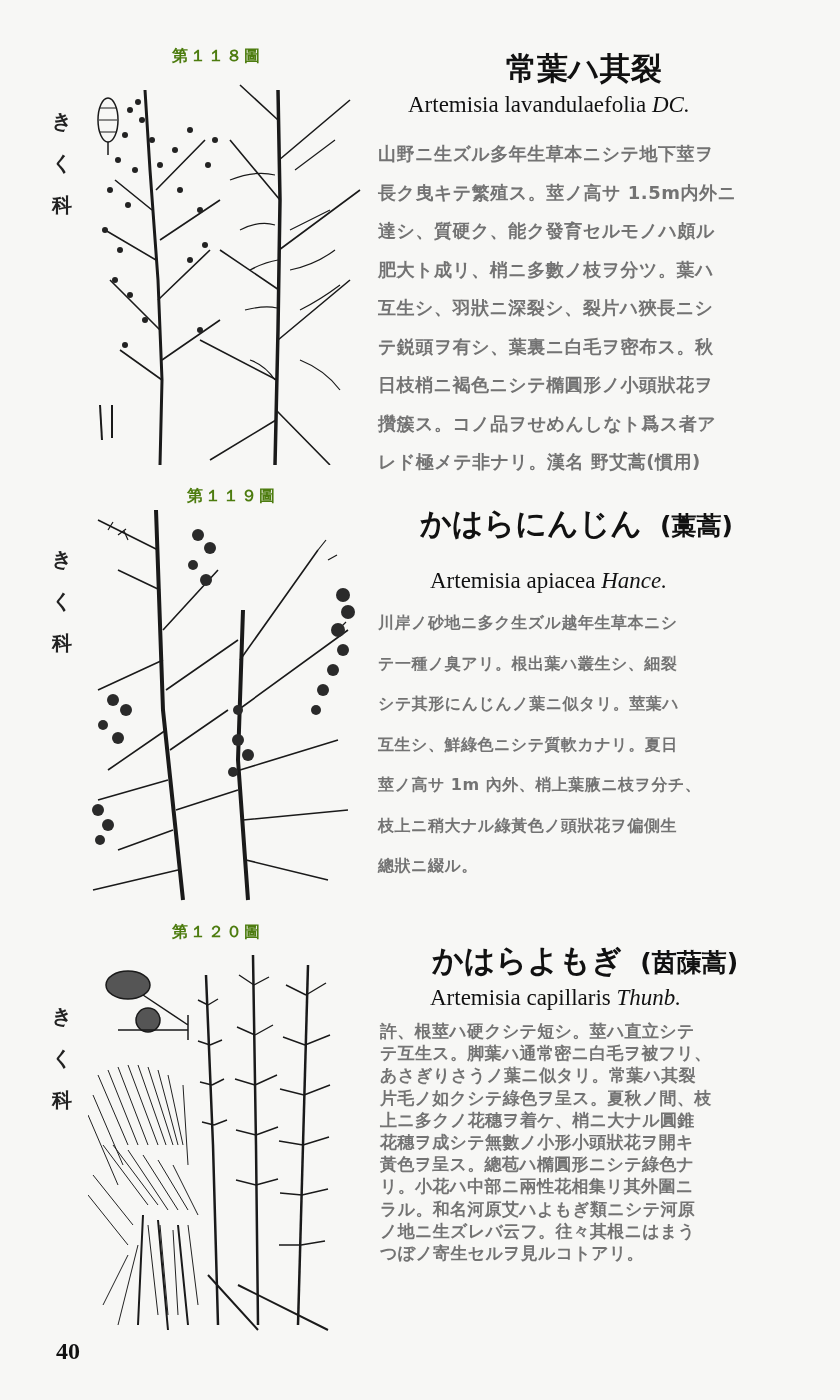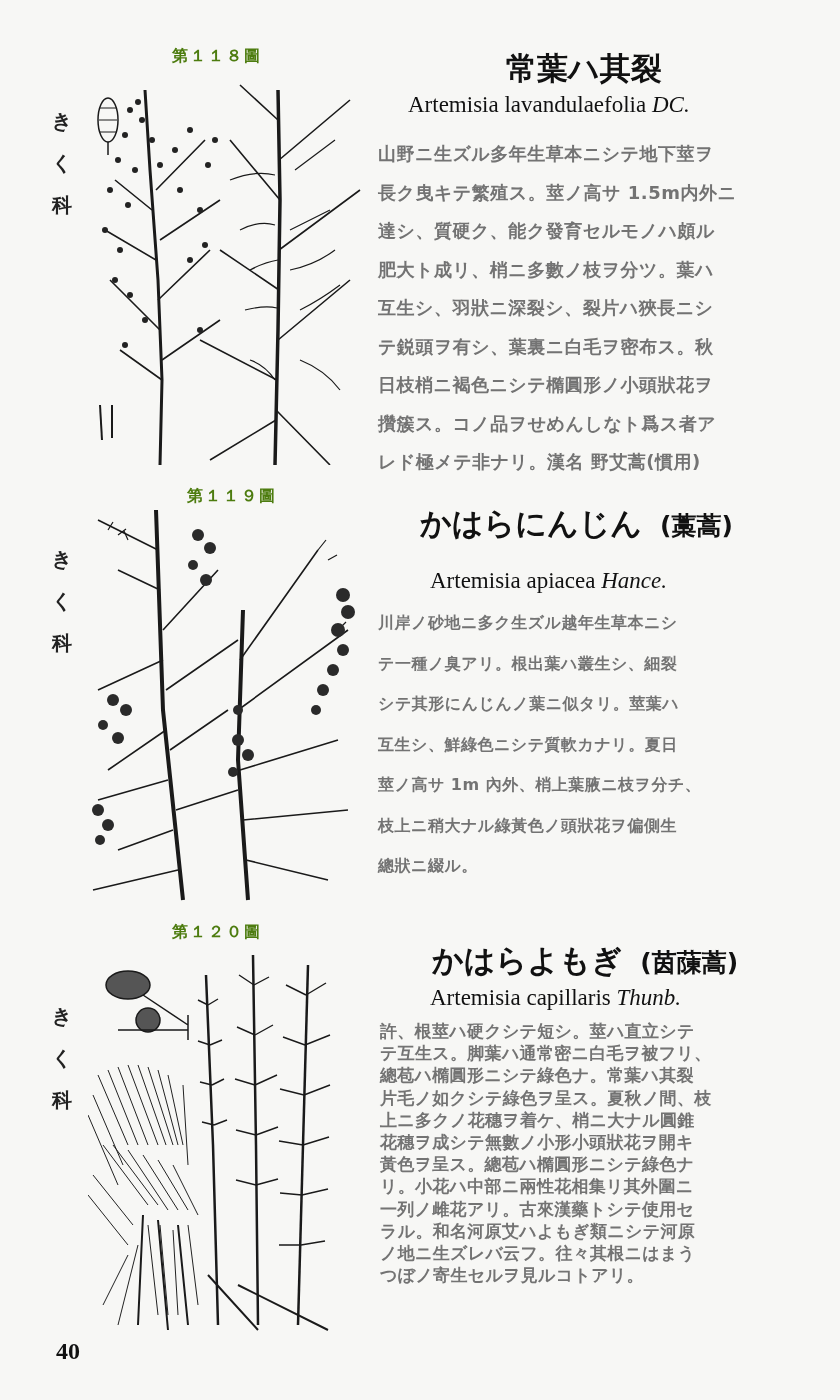--- a/index.html
+++ b/index.html
@@ -225,26 +225,25 @@
   <div class="jp-title" style="left:432px; top:940px;">
     <span>かはらよもぎ</span><span class="kanji">(茵蔯蒿)</span>
   </div>
   <div class="latin" style="left:430px; top:985px;">
     <span>Artemisia capillaris</span>
     <i>Thunb.</i>
   </div>
   <div class="body-text t3">
     <div>許、根莖ハ硬クシテ短シ。莖ハ直立シテ</div>
     <div>テ互生ス。脚葉ハ通常密ニ白毛ヲ被フリ、</div>
-    <div>總苞ハ橢圓形ニシテ綠色ナ。常葉ハ其裂</div>
+    <div>あさぎりさうノ葉ニ似タリ。常葉ハ其裂</div>
     <div>片毛ノ如クシテ綠色ヲ呈ス。夏秋ノ間、枝</div>
     <div>上ニ多クノ花穗ヲ着ケ、梢ニ大ナル圓錐</div>
     <div>花穗ヲ成シテ無數ノ小形小頭狀花ヲ開キ</div>
     <div>黃色ヲ呈ス。總苞ハ橢圓形ニシテ綠色ナ</div>
     <div>リ。小花ハ中部ニ兩性花相集リ其外圍ニ</div>
-    <div>一列ノ雌花アリ。古來漢藥トシテ使用セ</div>
     <div>ラル。和名河原艾ハよもぎ類ニシテ河原</div>
     <div>ノ地ニ生ズレバ云フ。往々其根ニはまう</div>
     <div>つぼノ寄生セルヲ見ルコトアリ。</div>
   </div>
 
   <div class="page-number">40</div>
 </div>
 
 </body></html>

